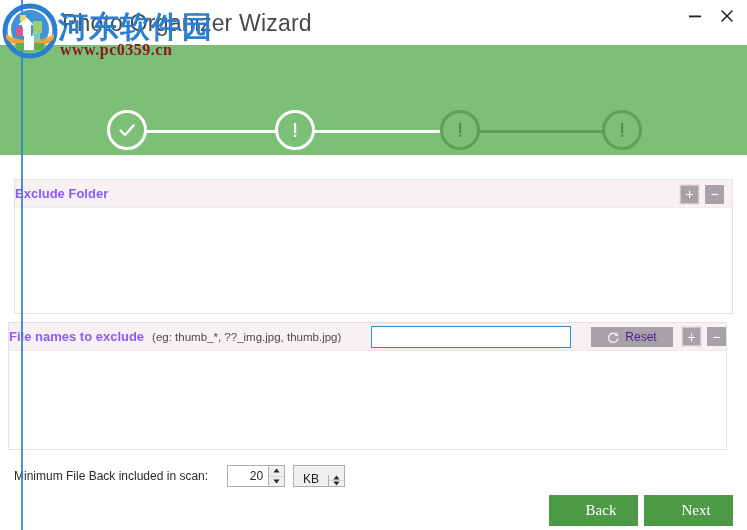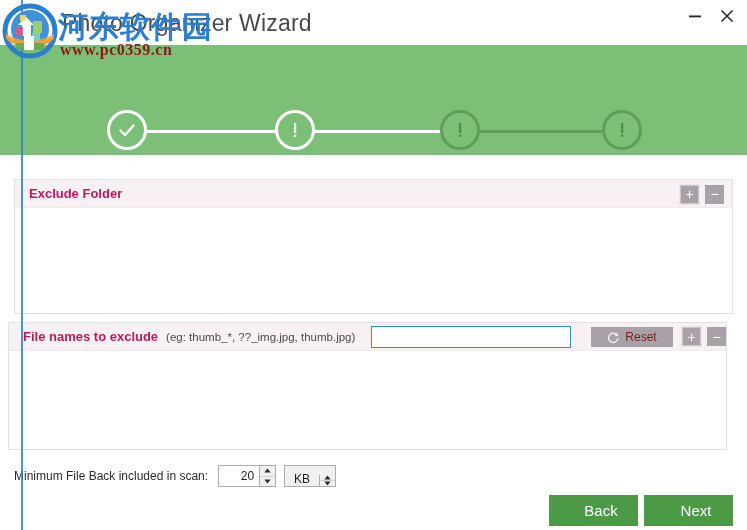--- a/index.html
+++ b/index.html
@@ -164,24 +164,23 @@
     left: 0; top: 0;
     width: 100%;
     height: 28px;
     background: #f7f1f3;
     border-bottom: 1px solid #ececec;
     box-sizing: border-box;
     display: flex;
     align-items: center;
   }
   .panel-title {
-    margin-left: 14px;
     font-size: 13px;
     font-weight: bold;
-    color: #be185d;
+    color: #8b5cf6;
     font-family: "Liberation Sans", sans-serif;
   }
   .panel-hint {
     margin-left: 8px;
     font-size: 11.5px;
     font-weight: normal;
     color: #4b4b4b;
     font-family: "Liberation Sans", sans-serif;
   }
 
@@ -224,21 +223,21 @@
     padding: 0 4px;
     color: #222;
     font-family: "Liberation Sans", sans-serif;
     outline: none;
   }
   .reset-btn {
     position: absolute;
     left: 582px; top: 4px;
     width: 82px; height: 20px;
     background: #a9a1a8;
-    color: #7f1d1d;
+    color: #4c1d95;
     display: flex;
     align-items: center;
     justify-content: center;
     gap: 5px;
     font-size: 12px;
     cursor: default;
     font-family: "Liberation Sans", sans-serif;
     box-sizing: border-box;
   }
   .reset-btn svg { display:block; }
@@ -257,21 +256,21 @@
     color: #2b2b2b;
     font-family: "Liberation Sans", sans-serif;
   }
   .spinner {
     display: inline-flex;
     align-items: stretch;
     border: 1px solid #adadad;
     background: #4d7c0f;
     height: 22px;
     box-sizing: border-box;
-    margin-left: 10px;
+    margin-left: 19px;
   }
   .spinner .val {
     min-width: 30px;
     padding: 0 5px;
     display: flex;
     align-items: center;
     justify-content: flex-end;
     font-size: 12px;
     color: #1f1f1f;
     background: #ffffff;
@@ -309,21 +308,21 @@
   }
   .nav-btn {
     width: 89px; height: 31px;
     background: #4c9a46;
     color: #ffffff;
     display: flex;
     align-items: center;
     justify-content: center;
     font-size: 15px;
     cursor: default;
-    font-family: Liberation Sans, sans-serif;
+    font-family: Liberation Serif, serif;
     border: none;
     box-sizing: border-box;
     padding-left: 21px;
   }
 </style>
 </head>
 <body>
 
 <div class="titlebar">
   <div class="title-text">Photo Organizer Wizard</div>

